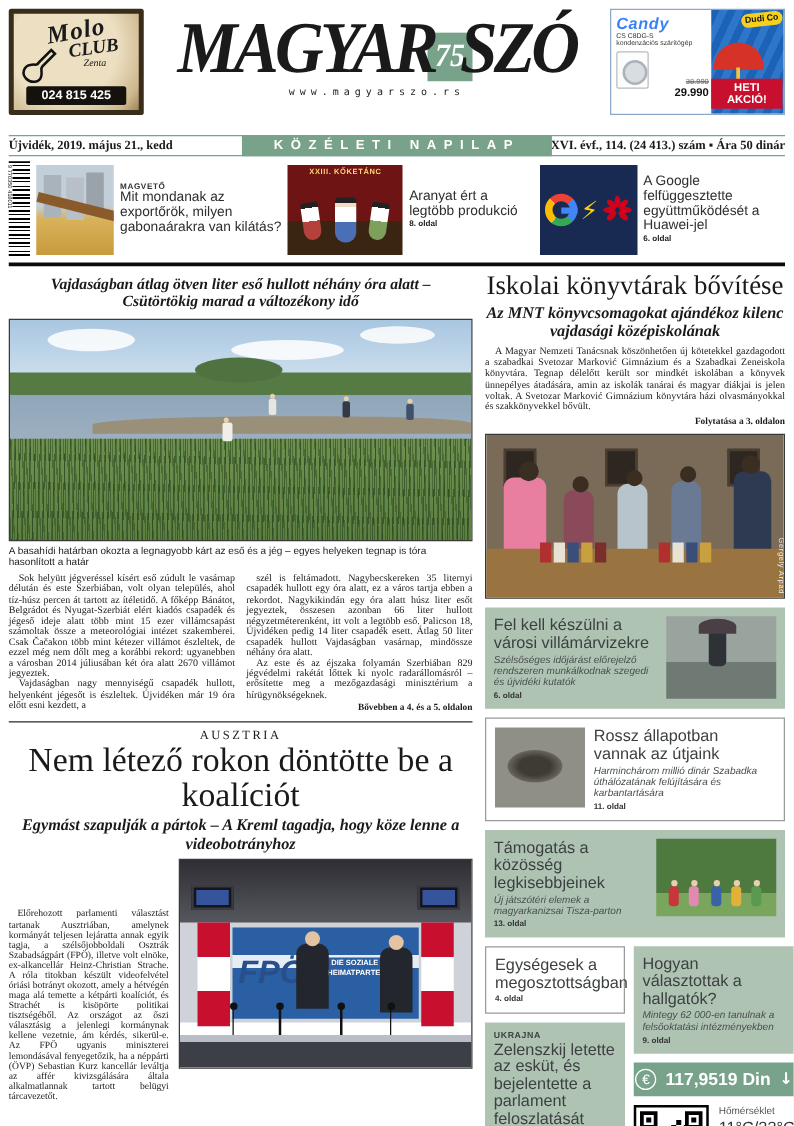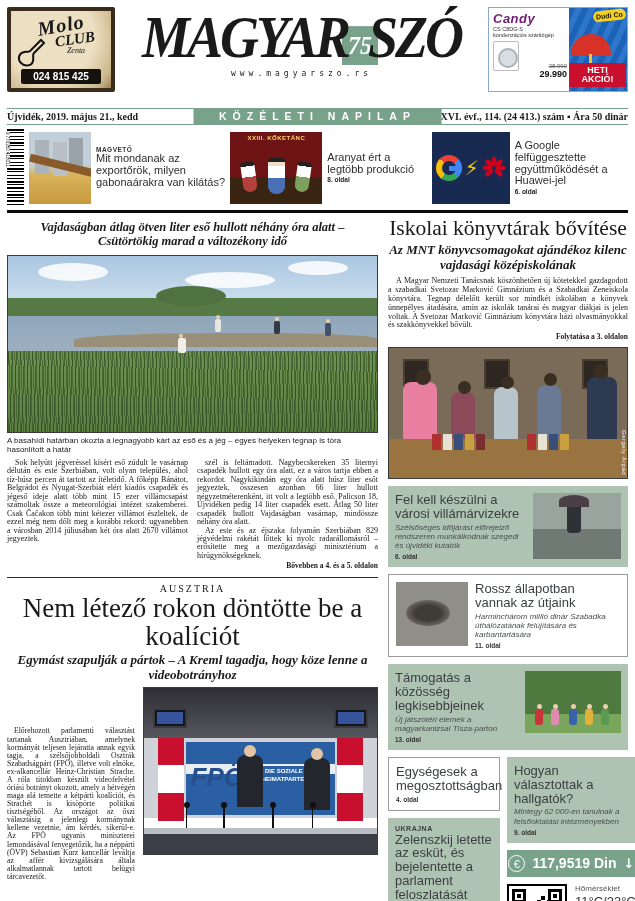--- a/index.html
+++ b/index.html
@@ -26,21 +26,21 @@
   .molo-phone{position:absolute;bottom:4px;left:10px;right:10px;background:#15120d;color:#fff;font-family:Liberation Sans, sans-serif;font-weight:bold;font-size:10px;padding:2px 0;border-radius:2px;}
   
   .logo-wrap{flex:1;display:flex;flex-direction:column;align-items:center;justify-content:flex-start;padding-top:4px;}
   .logo{font-family:"Liberation Serif",serif;font-weight:bold;font-style:italic;font-size:54px;line-height:1;letter-spacing:-3px;text-transform:uppercase;white-space:nowrap;transform:scaleY(1.08);display:flex;align-items:center;}
   .logo span{position:relative;z-index:2;}
   .badge75{display:inline-block;width:36px;height:36px;background:var(--green);color:#fff;font-size:24px;line-height:36px;text-align:center;letter-spacing:0;margin:14px -10px 0 -6px;z-index:1 !important;}
   .website{font-family:"DejaVu Sans Mono","Liberation Mono",monospace;font-size:8px;letter-spacing:4px;color:#222;margin-top:4px;}
   
   .candy{width:140px;border:1px solid #8aa8c8;display:flex;overflow:hidden;position:relative;background:#fff;}
   .candy-left{width:58%;padding:3px 2px 2px 4px;font-family:"Liberation Sans",sans-serif;position:relative;}
-  .candy-brand{color:#701a75;font-weight:bold;font-style:italic;font-size:13px;letter-spacing:.5px;}
+  .candy-brand{color:#3b82f6;font-weight:bold;font-style:italic;font-size:13px;letter-spacing:.5px;}
   .candy-model,.candy-prod{font-size:5.5px;color:#333;line-height:1.1;}
   .candy-dryer{width:26px;height:30px;background:#fdfdfd;border:1px solid #bbb;border-radius:2px;margin-top:3px;position:relative;}
   .candy-dryer::after{content:"";position:absolute;left:4px;top:6px;width:16px;height:16px;border-radius:50%;background:#d8dde2;border:2px solid #aab2ba;}
   .candy-prices{position:absolute;right:2px;bottom:12px;text-align:right;}
   .candy-old{font-size:6px;color:#666;text-decoration:line-through;}
   .candy-new{font-size:9px;font-weight:bold;color:#111;}
   .candy-right{width:42%;background:repeating-linear-gradient(115deg,#1c63b7 0 6px,#2e76c9 6px 12px);position:relative;}
   .candy-umbrella{position:absolute;left:2px;top:26px;width:40px;height:22px;background:#d63227;border-radius:40px 40px 0 0;}
   .candy-umbrella::after{content:"";position:absolute;left:18px;top:20px;width:3px;height:26px;background:#f3c33c;}
   .candy-heti{position:absolute;right:1px;bottom:4px;background:#c8102e;color:#fff;font-family:"Liberation Sans",sans-serif;font-weight:bold;font-size:9px;line-height:1;padding:3px 3px;text-align:center;}
@@ -304,20 +304,21 @@
         <i class="fl-person fl-p1"></i>
           <i class="fl-person fl-p2"></i>
           <i class="fl-person fl-p3"></i>
           <i class="fl-person fl-p4"></i>
       </div>
       <div class="caption">A basahídi határban okozta a legnagyobb kárt az eső és a jég – egyes helyeken tegnap is tóra hasonlított a határ</div>
 
       <div class="body-cols">
         <div class="col">
           <p>Sok helyütt jégveréssel kísért eső zúdult le vasárnap délután és este Szerbiában, volt olyan település, ahol tíz-húsz percen át tartott az ítéletidő. A főképp Bánátot, Belgrádot és Nyugat-Szerbiát elért kiadós csapadék és jégeső ideje alatt több mint 15 ezer villámcsapást számoltak össze a meteorológiai intézet szakemberei. Csak Čačakon több mint kétezer villámot észleltek, de ezzel még nem dőlt meg a korábbi rekord: ugyanebben a városban 2014 júliusában két óra alatt 2670 villámot jegyeztek.</p>
+          <p>Vajdaságban nagy mennyiségű csapadék hullott, helyenként jégesőt is észleltek. Újvidéken már 19 óra előtt esni kezdett, a</p>
         </div>
         <div class="col">
           <p>szél is feltámadott. Nagybecskereken 35 liternyi csapadék hullott egy óra alatt, ez a város tartja ebben a rekordot. Nagykikindán egy óra alatt húsz liter esőt jegyeztek, összesen azonban 66 liter hullott négyzetméterenként, itt volt a legtöbb eső. Palicson 18, Újvidéken pedig 14 liter csapadék esett. Átlag 50 liter csapadék hullott Vajdaságban vasárnap, mindössze néhány óra alatt.</p>
           <p>Az este és az éjszaka folyamán Szerbiában 829 jégvédelmi rakétát lőttek ki nyolc radarállomásról – erősítette meg a mezőgazdasági minisztérium a hírügynökségeknek.</p>
           <div class="more-line">Bővebben a 4. és a 5. oldalon</div>
         </div>
       </div>
 
       <div class="rule"></div>
 

